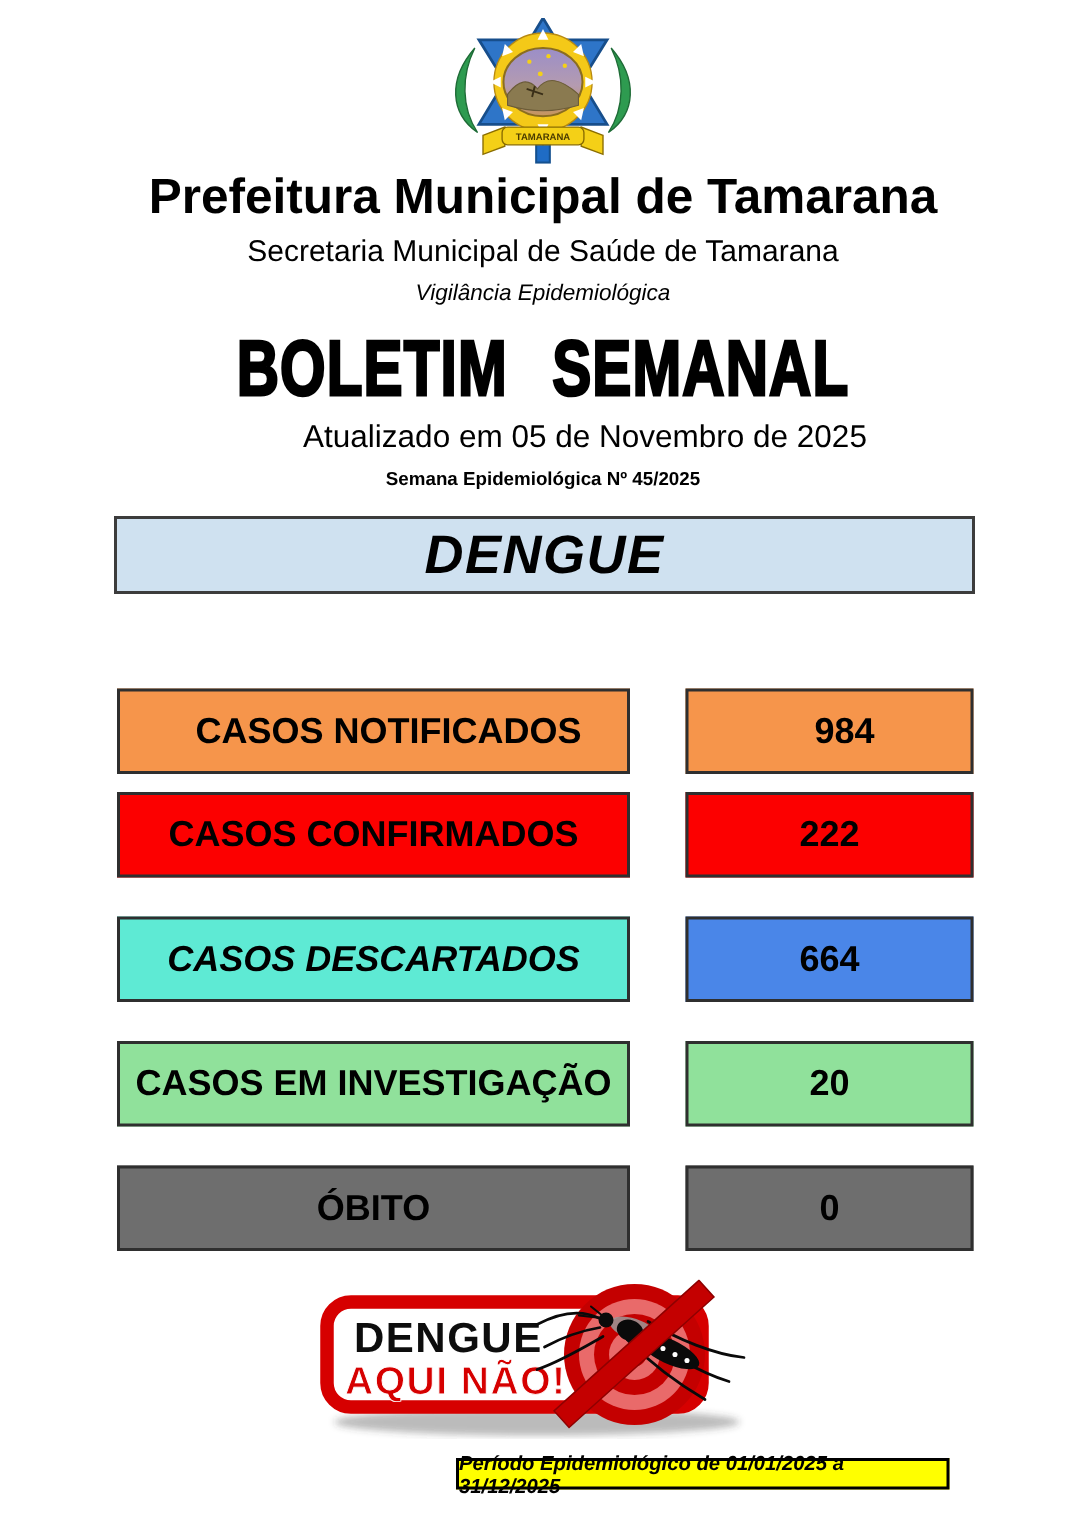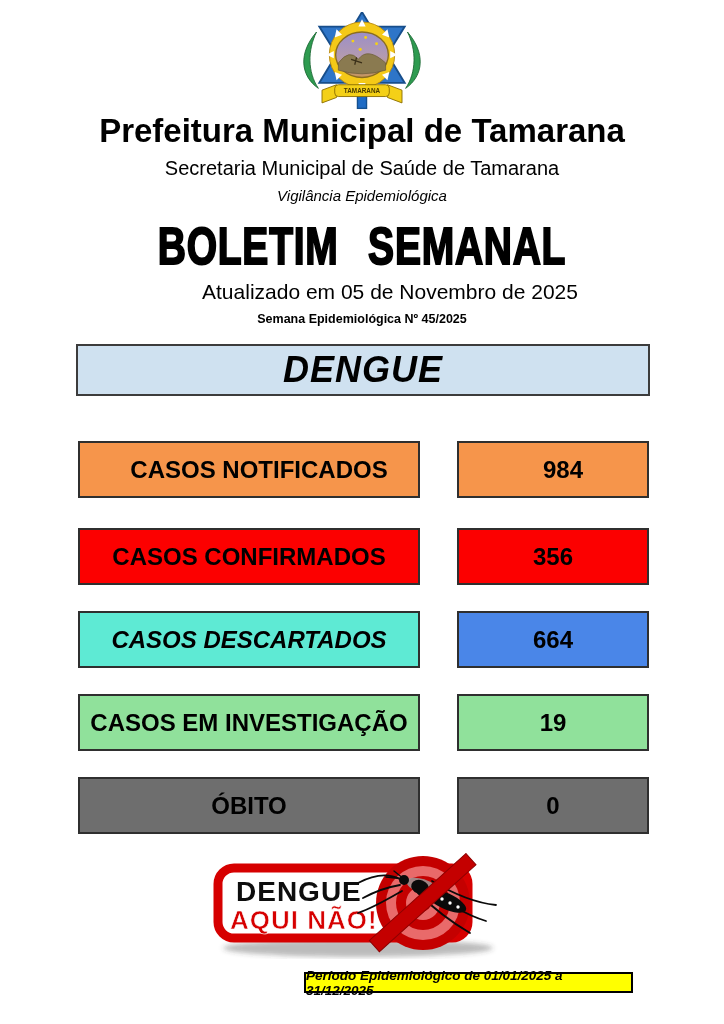--- a/index.html
+++ b/index.html
@@ -25,21 +25,21 @@
     border:2px solid #3c3c3c;display:flex;align-items:center;justify-content:center;
     font-size:36px;font-weight:bold;font-style:italic;letter-spacing:1px;
   }
   .row-label,.row-value{
     box-sizing:border-box;border:2px solid #2f2f2f;height:57px;
     display:flex;align-items:center;justify-content:center;
     font-size:24px;font-weight:bold;color:#000;
   }
   .row-label{left:78px;width:342px;}
   .row-value{left:457px;width:192px;}
-  .r0{top:441px;padding-left:20px;} .r1{top:528px;} .r2{top:611px;} .r3{top:694px;} .r4{top:777px;}
+  .r0{top:459px;padding-left:20px;} .r1{top:528px;} .r2{top:611px;} .r3{top:694px;} .r4{top:777px;}
   .stamp{left:208px;top:853px;width:300px;height:110px;}
   .footer-bar{
     left:304px;top:972px;width:329px;height:21px;box-sizing:border-box;
     border:2px solid #000;display:flex;align-items:center;justify-content:center;
     font-size:13.5px;font-weight:bold;font-style:italic;
   }
   .logo{left:282px;top:12px;width:160px;height:100px;}
 </style>
 </head>
 <body>
@@ -102,27 +102,27 @@
   <div class="abs center boletim">BOLETIM SEMANAL</div>
   <div class="abs center updated">Atualizado em 05 de Novembro de 2025</div>
   <div class="abs center week">Semana Epidemiológica Nº 45/2025</div>
 
   <div class="abs disease-banner" style="background: rgb(207, 225, 240);">DENGUE</div>
 
   <div class="abs row-label r0" style="background: rgb(246, 149, 75);">CASOS NOTIFICADOS</div>
   <div class="abs row-value r0" style="background: rgb(246, 149, 75);">984</div>
 
   <div class="abs row-label r1" style="background: rgb(252, 0, 0);">CASOS CONFIRMADOS</div>
-  <div class="abs row-value r1" style="background: rgb(252, 0, 0);">356</div>
+  <div class="abs row-value r1" style="background: rgb(252, 0, 0);">222</div>
 
   <div class="abs row-label r2" style="background: #5eead4; font-style: italic;">CASOS DESCARTADOS</div>
   <div class="abs row-value r2" style="background: rgb(74, 134, 232);">664</div>
 
   <div class="abs row-label r3" style="background: rgb(144, 225, 155);">CASOS EM INVESTIGAÇÃO</div>
-  <div class="abs row-value r3" style="background: rgb(144, 225, 155);">19</div>
+  <div class="abs row-value r3" style="background: rgb(144, 225, 155);">20</div>
 
   <div class="abs row-label r4" style="background: rgb(110, 110, 110);">ÓBITO</div>
   <div class="abs row-value r4" style="background: rgb(110, 110, 110);">0</div>
 
   <svg class="abs stamp" viewBox="0 0 300 110">
     <defs>
         <filter id="blur1">
           <feGaussianBlur stdDeviation="2.5"></feGaussianBlur>
         </filter>
       </defs>

